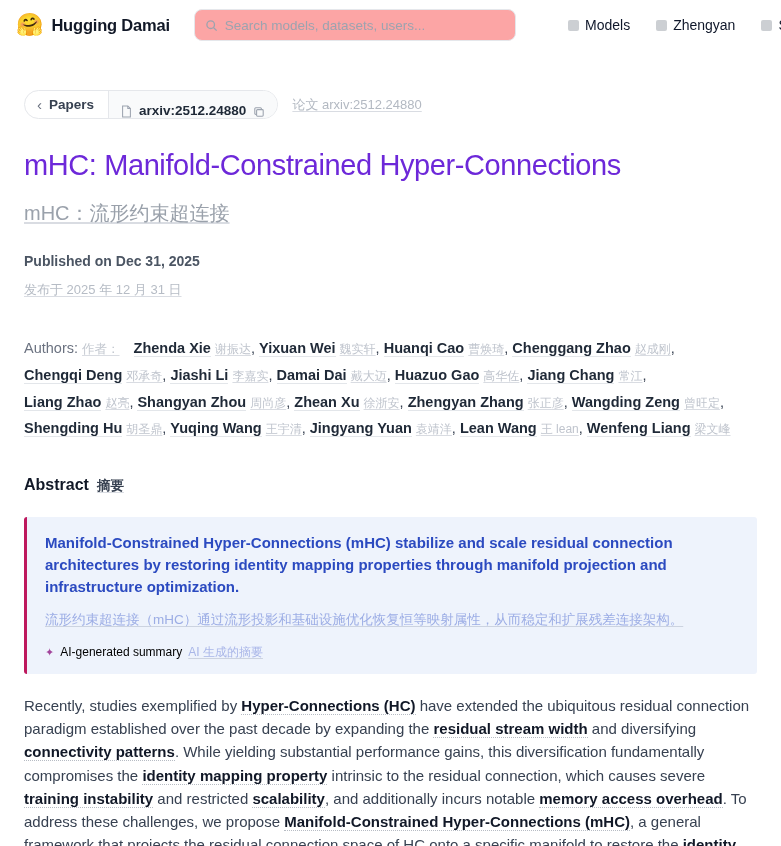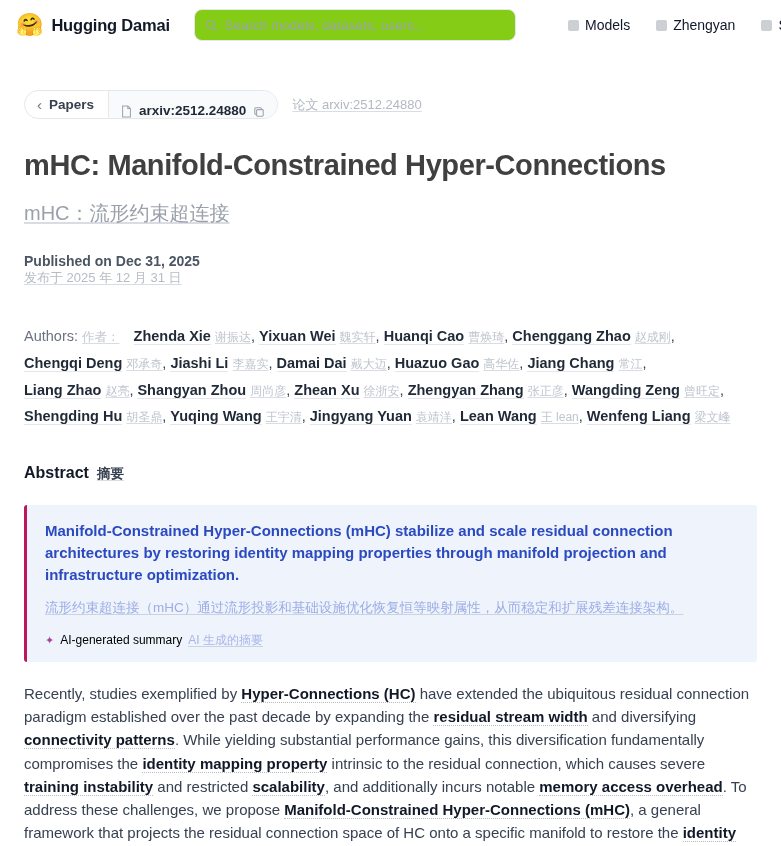--- a/index.html
+++ b/index.html
@@ -8,45 +8,45 @@
     width:781px; height:846px; overflow:hidden; position:relative;
     font-family:"Liberation Sans","DejaVu Sans",sans-serif;
     color:#111827;
   }
   
   .header { position:relative; height:50px; width:781px; display:flex; align-items:center; padding:0 16px; }
   .logo { font-size:22px; margin-right:8px; }
   .brand { font-weight:700; font-size:16.5px; color:#111827; letter-spacing:-0.2px; }
   .search {
     margin-left:24px; width:322px; height:32px; border:1px solid #e5e7eb; border-radius:8px;
-    display:flex; align-items:center; padding:0 10px; background:#84cc16;
+    display:flex; align-items:center; padding:0 10px; background:#fca5a5;
   }
   .search svg { flex:0 0 auto; margin-right:7px; }
   .search input {
     border:none; outline:none; width:100%; font-size:13.5px; color:#374151; background:transparent;
     font-family:"Liberation Sans","DejaVu Sans",sans-serif;
   }
   .search input::placeholder { color:#9ca3af; }
   .nav { position:absolute; left:568px; top:0; height:50px; display:flex; align-items:center; gap:26px; white-space:nowrap; }
   .nav-item { display:flex; align-items:center; gap:6px; font-size:14px; color:#0f172a; cursor:pointer; }
   .nav-ico { width:11px; height:11px; border-radius:2px; background:#b6bac1; opacity:.7; display:inline-block; }
   
   .content { padding:0 24px; }
   .crumb-row { margin-top:40px; display:flex; align-items:center; gap:14px; }
   .pill { display:flex; align-items:center; border:1px solid #e5e7eb; border-radius:9999px; overflow:hidden; background:#fff; height:29px; }
   .pill-left { display:flex; align-items:center; gap:7px; padding:0 14px 0 12px; font-size:13.5px; font-weight:600; color:#374151; height:100%; cursor:pointer; }
   .pill-left .chev { color:#6b7280; font-size:15px; font-weight:400; }
   .pill-right { display:flex; align-items:flex-end; gap:7px; padding:0 12px; height:100%; border-left:1px solid #e5e7eb; background:#f9fafb; font-size:13.5px; font-weight:700; color:#1f2937; }
   .copy-btn { cursor:pointer; display:flex; align-items:center; }
   .zh { text-decoration:underline; text-decoration-color:rgba(120,130,150,.28); text-underline-offset:2px; }
   .crumb-zh { color:#b3b9c2; font-size:13px; }
-  h1.title { margin-top:30px; font-size:29px; font-weight:700; color:#404040; letter-spacing:-0.4px; }
+  h1.title { margin-top:30px; font-size:29px; font-weight:400; color:#6d28d9; letter-spacing:-0.4px; }
   .title-zh { margin-top:18px; font-size:20px; color:#9aa1ab; font-weight:500; }
   .published { margin-top:26px; font-size:14px; font-weight:600; color:#4b5563; }
-  .published-zh { font-size:13px; color:#b6bcc5; }
+  .published-zh { margin-top:12px; font-size:13px; color:#b6bcc5; }
   
   .authors { margin-top:36px; font-size:14.5px; line-height:1.85; color:#374151; }
   .authors-label { color:#6b7280; }
   .authors-label-zh { color:#c3c8d0; font-size:12.5px; margin-right:10px; }
   .author { white-space:nowrap; cursor:pointer; }
   .a-en { font-weight:600; color:#1f2937; border-bottom:1px solid #e3e6ea; }
   .a-zh { font-size:12px; color:#bfc4cd; }
   .a-sep { color:#374151; }
   
   .abstract-head { margin-top:34px; display:flex; align-items:baseline; gap:8px; }

